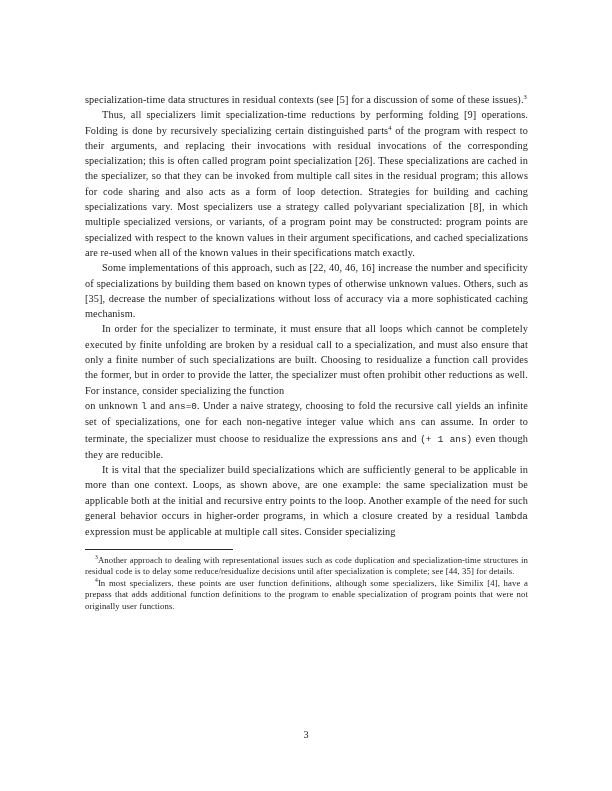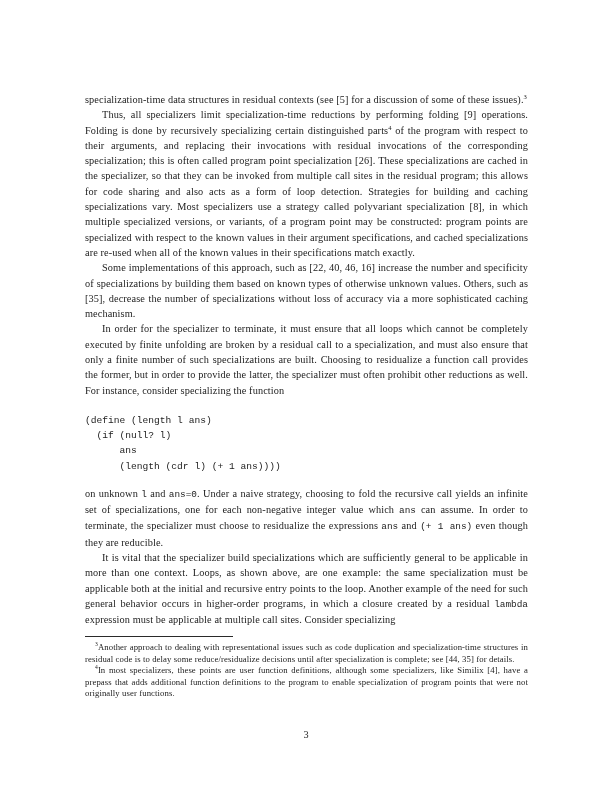--- a/index.html
+++ b/index.html
@@ -79,24 +79,20 @@
 <body>
 
 <div class="page">
   <div class="text-column">
 
     <p class="para"><span class="seg-plain">specialization-time data structures in residual contexts (see [5] for a discussion of some of these issues).</span><span class="seg-sup">3</span></p>
     <p class="para indent"><span class="seg-plain">Thus, all specializers limit specialization-time reductions by performing </span><span class="seg-italic">folding</span><span class="seg-plain"> [9] operations. Folding is done by recursively specializing certain distinguished parts</span><span class="seg-sup">4</span><span class="seg-plain"> of the program with respect to their arguments, and replacing their invocations with residual invocations of the corresponding specialization; this is often called </span><span class="seg-italic">program point specialization</span><span class="seg-plain"> [26]. These specializations are cached in the specializer, so that they can be invoked from multiple call sites in the residual program; this allows for code sharing and also acts as a form of loop detection. Strategies for building and caching specializations vary. Most specializers use a strategy called </span><span class="seg-italic">polyvariant specialization</span><span class="seg-plain"> [8], in which multiple specialized versions, or </span><span class="seg-italic">variants</span><span class="seg-plain">, of a program point may be constructed: program points are specialized with respect to the known values in their argument specifications, and cached specializations are re-used when all of the known values in their specifications match exactly.</span></p>
     <p class="para indent"><span class="seg-plain">Some implementations of this approach, such as [22, 40, 46, 16] increase the number and specificity of specializations by building them based on known types of otherwise unknown values. Others, such as [35], decrease the number of specializations without loss of accuracy via a more sophisticated caching mechanism.</span></p>
     <p class="para indent"><span class="seg-plain">In order for the specializer to terminate, it must ensure that all loops which cannot be completely executed by finite unfolding are broken by a residual call to a specialization, and must also ensure that only a finite number of such specializations are built. Choosing to residualize a function call provides the former, but in order to provide the latter, the specializer must often prohibit other reductions as well. For instance, consider specializing the function</span></p>
 
-    <pre class="code">(define (length l ans)
-  (if (null? l)
-      ans
-      (length (cdr l) (+ 1 ans))))</pre>
 
     <p class="para"><span class="seg-plain">on unknown </span><span class="seg-mono">l</span><span class="seg-plain"> and </span><span class="seg-mono">ans=0</span><span class="seg-plain">. Under a naive strategy, choosing to fold the recursive call yields an infinite set of specializations, one for each non-negative integer value which </span><span class="seg-mono">ans</span><span class="seg-plain"> can assume. In order to terminate, the specializer must choose to residualize the expressions </span><span class="seg-mono">ans</span><span class="seg-plain"> and </span><span class="seg-mono">(+ 1 ans)</span><span class="seg-plain"> even though they are reducible.</span></p>
     <p class="para indent"><span class="seg-plain">It is vital that the specializer build specializations which are sufficiently general to be applicable in more than one context. Loops, as shown above, are one example: the same specialization must be applicable both at the initial and recursive entry points to the loop. Another example of the need for such general behavior occurs in higher-order programs, in which a closure created by a residual </span><span class="seg-mono">lambda</span><span class="seg-plain"> expression must be applicable at multiple call sites. Consider specializing</span></p>
 
     <div class="footnote-rule"></div>
     <div class="footnotes">
       <p class="footnote"><span class="seg-sup">3</span><span class="seg-plain">Another approach to dealing with representational issues such as code duplication and specialization-time structures in residual code is to delay some reduce/residualize decisions until after specialization is complete; see [44, 35] for details.</span></p>
       <p class="footnote"><span class="seg-sup">4</span><span class="seg-plain">In most specializers, these points are user function definitions, although some specializers, like Similix [4], have a prepass that adds additional function definitions to the program to enable specialization of program points that were not originally user functions.</span></p>
     </div>
   </div>

